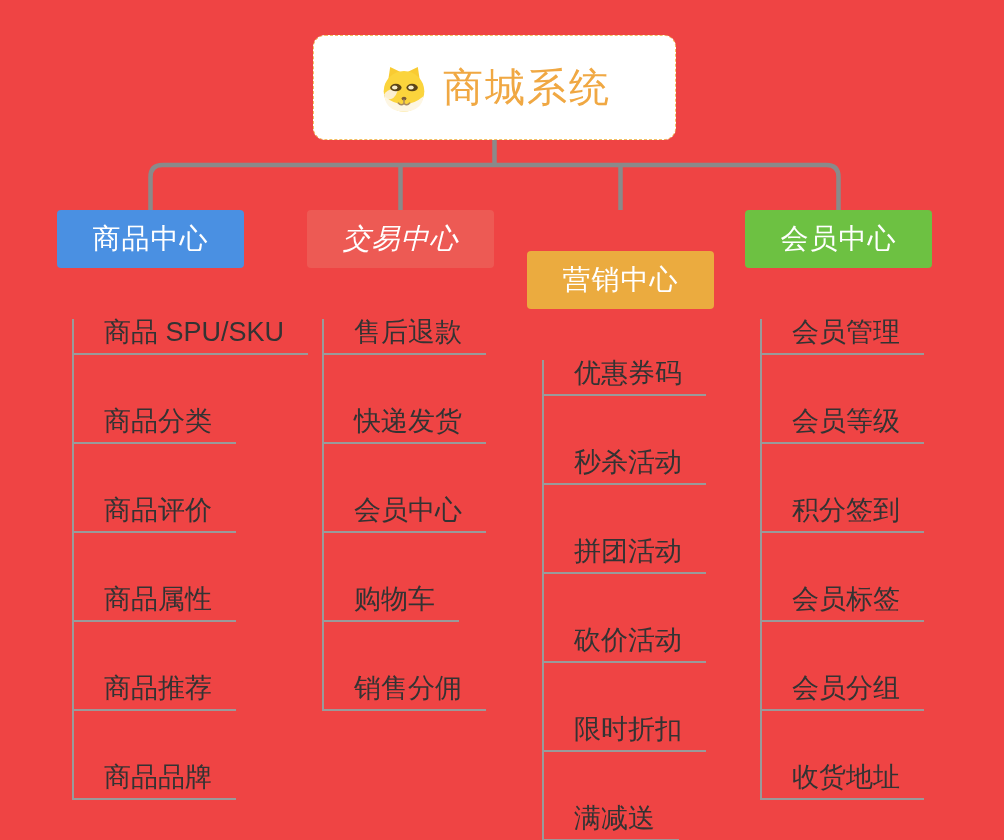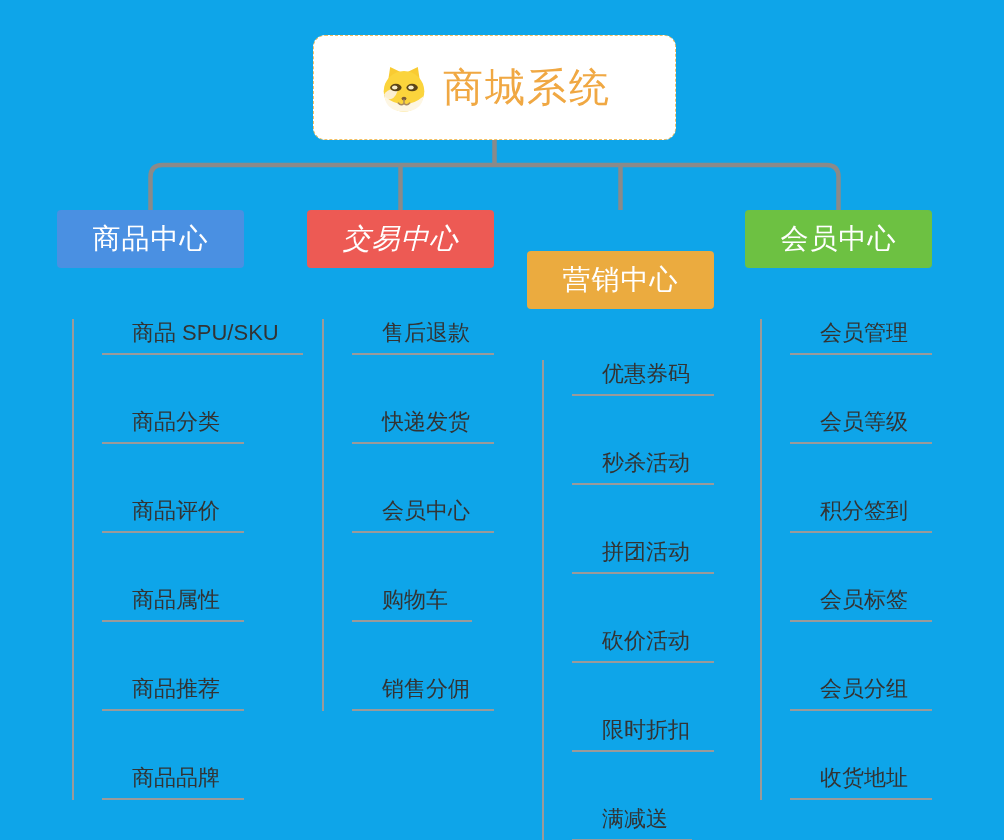--- a/index.html
+++ b/index.html
@@ -1,20 +1,20 @@
 <!DOCTYPE html>
 <html><head>
 <meta charset="utf-8">
 <style>
   html, body { margin: 0; padding: 0; background: #f7f7f7; }
   .canvas {
     position: relative;
     width: 1004px;
     height: 840px;
-    background: #0ea5e9;
+    background: #ef4444;
     font-family: "Liberation Sans", "DejaVu Sans", sans-serif;
     overflow: hidden;
   }
   .connectors {
     position: absolute;
     left: 0; top: 0;
     width: 1004px; height: 840px;
     pointer-events: none;
   }
   .root-node {
@@ -55,25 +55,24 @@
   .branch-items {
     margin-left: 15px;
     border-left: 2px solid #9a9a9a;
     width: max-content;
   }
   .node-item {
     width: max-content;
     margin-top: 53px;
     padding: 0 24px 7px 30px;
     border-bottom: 2px solid #9a9a9a;
-    font-size: 22px;
+    font-size: 27px;
     line-height: 27px;
     color: #333333;
     white-space: nowrap;
-    margin-left: 28px;
   }
   .node-item:first-child { margin-top: 51px; }
 </style>
 </head>
 <body>
 
 <div class="canvas">
 
   <svg class="connectors" viewBox="0 0 1004 840" xmlns="http://www.w3.org/2000/svg">
     <g stroke="#8a8a8a" stroke-width="4.5" fill="none">

